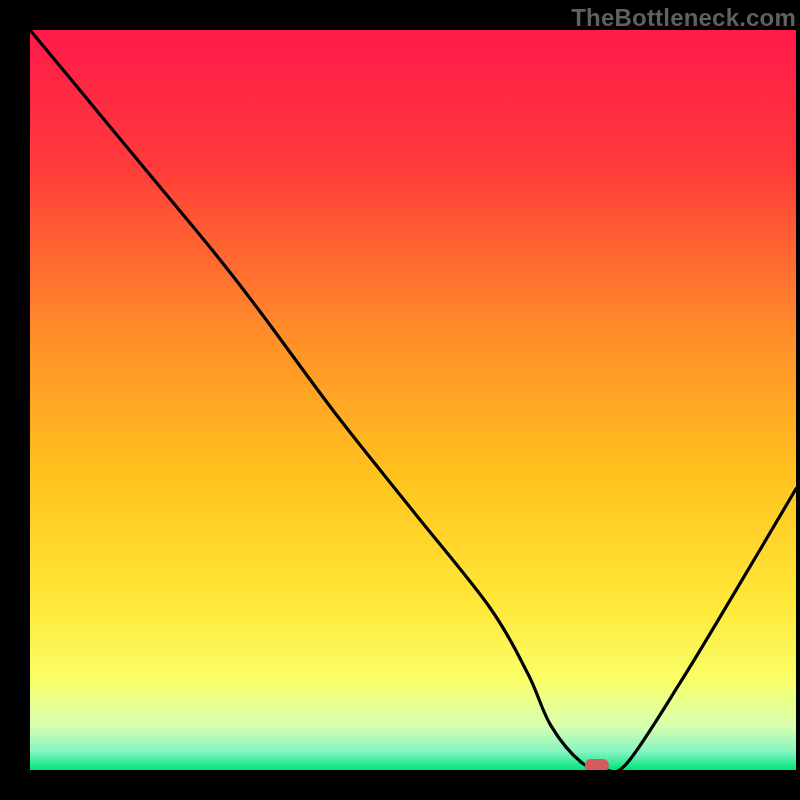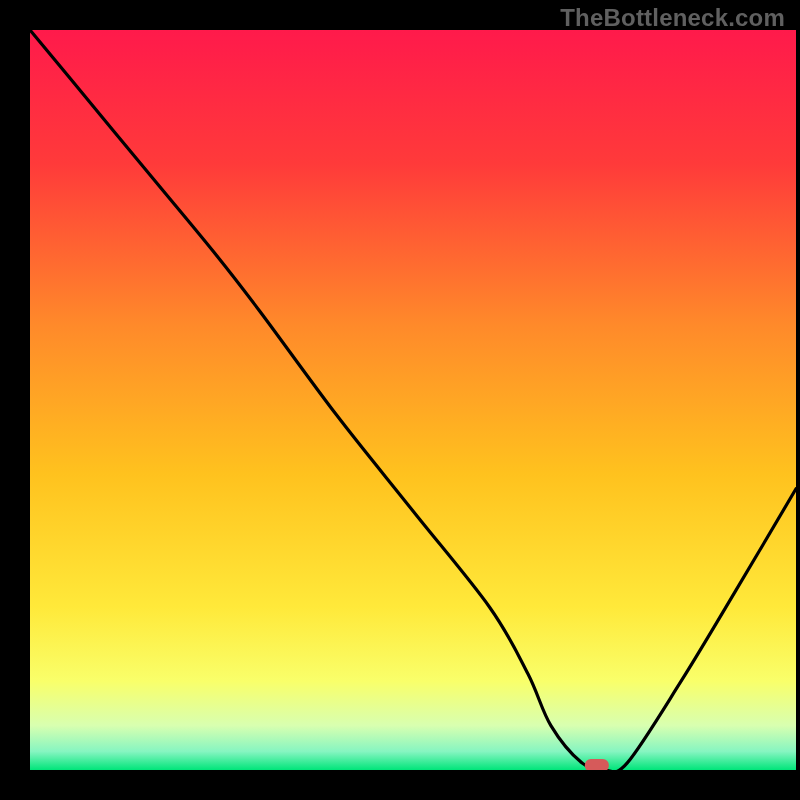--- a/index.html
+++ b/index.html
@@ -12,21 +12,21 @@
   }
   .frame {
     position: relative;
     width: 800px;
     height: 800px;
     background: #000;
   }
   .watermark {
     position: absolute;
     top: 4px;
-    right: 15px;
+    right: 4px;
     font-family: Arial, Helvetica, sans-serif;
     font-size: 24px;
     font-weight: 600;
     color: #606060;
     letter-spacing: 0.2px;
   }
   svg {
     position: absolute;
     top: 0;
     left: 0;

